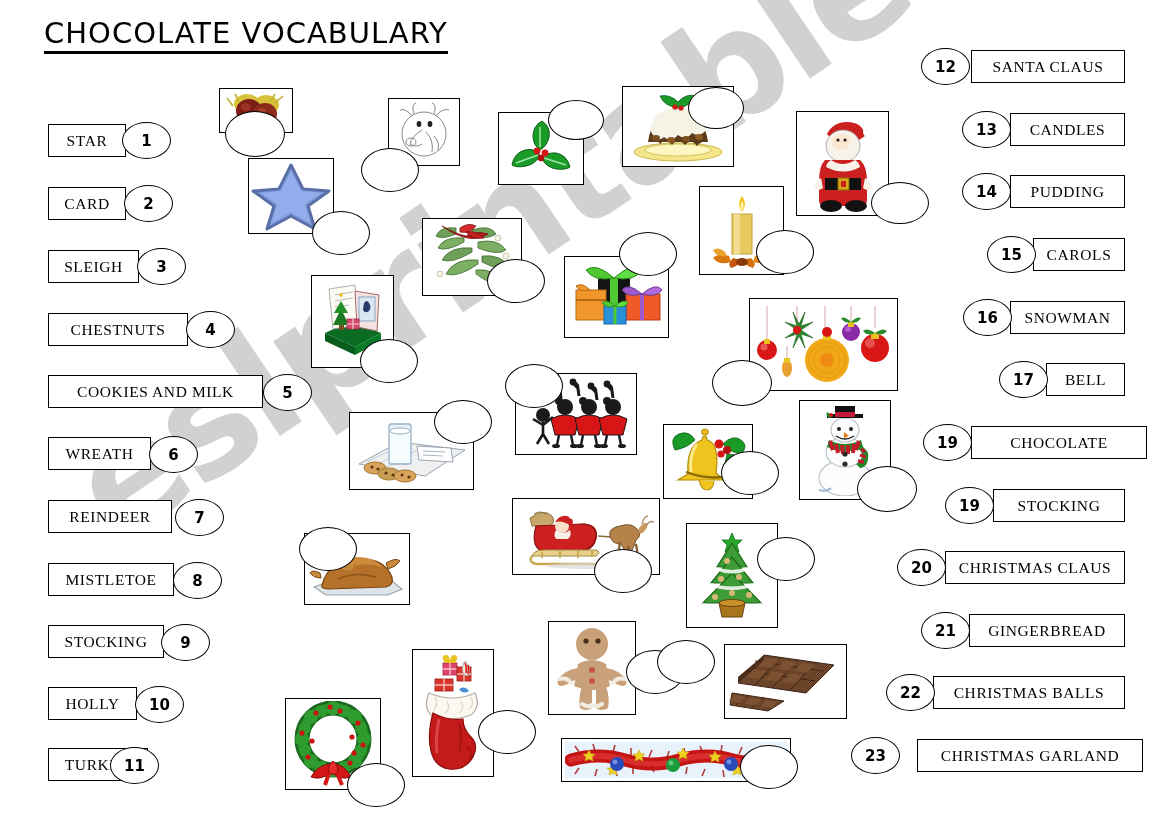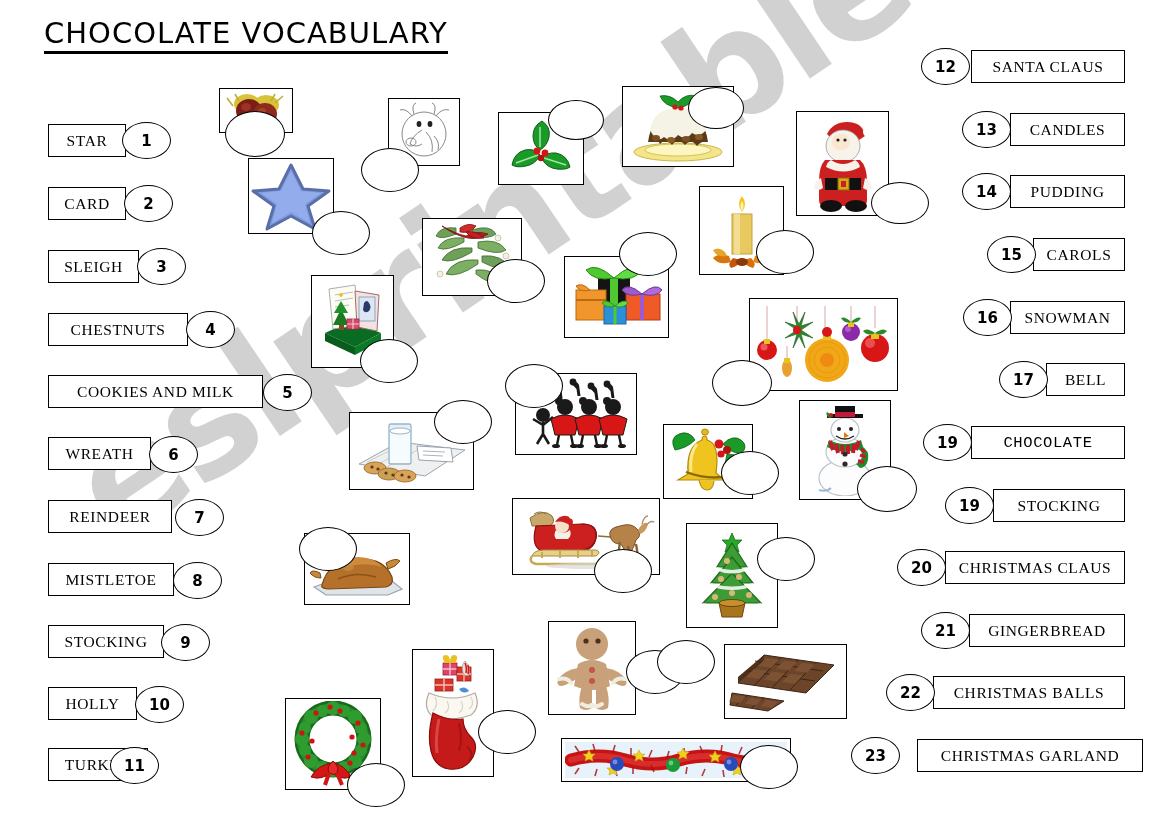--- a/index.html
+++ b/index.html
@@ -206,21 +206,21 @@
   <div class="word-box" style="left:1010px; top:301px; width:115px;">
     <span>SNOWMAN</span>
   </div>
 
   <div class="num-ellipse" style="left:999px; top:361px;">17</div>
   <div class="word-box" style="left:1046px; top:363px; width:79px;">
     <span>BELL</span>
   </div>
 
   <div class="num-ellipse" style="left:923px; top:424px;">19</div>
-  <div class="word-box" style="left:971px; top:426px; width:154px;font-family:Liberation Mono, monospace;">
+  <div class="word-box" style="left:971px; top:426px; width:176px;">
     <span>CHOCOLATE</span>
   </div>
 
   <div class="num-ellipse" style="left:945px; top:487px;">19</div>
   <div class="word-box" style="left:993px; top:489px; width:132px;">
     <span>STOCKING</span>
   </div>
 
   <div class="num-ellipse" style="left:897px; top:549px;">20</div>
   <div class="word-box" style="left:945px; top:551px; width:180px;">

